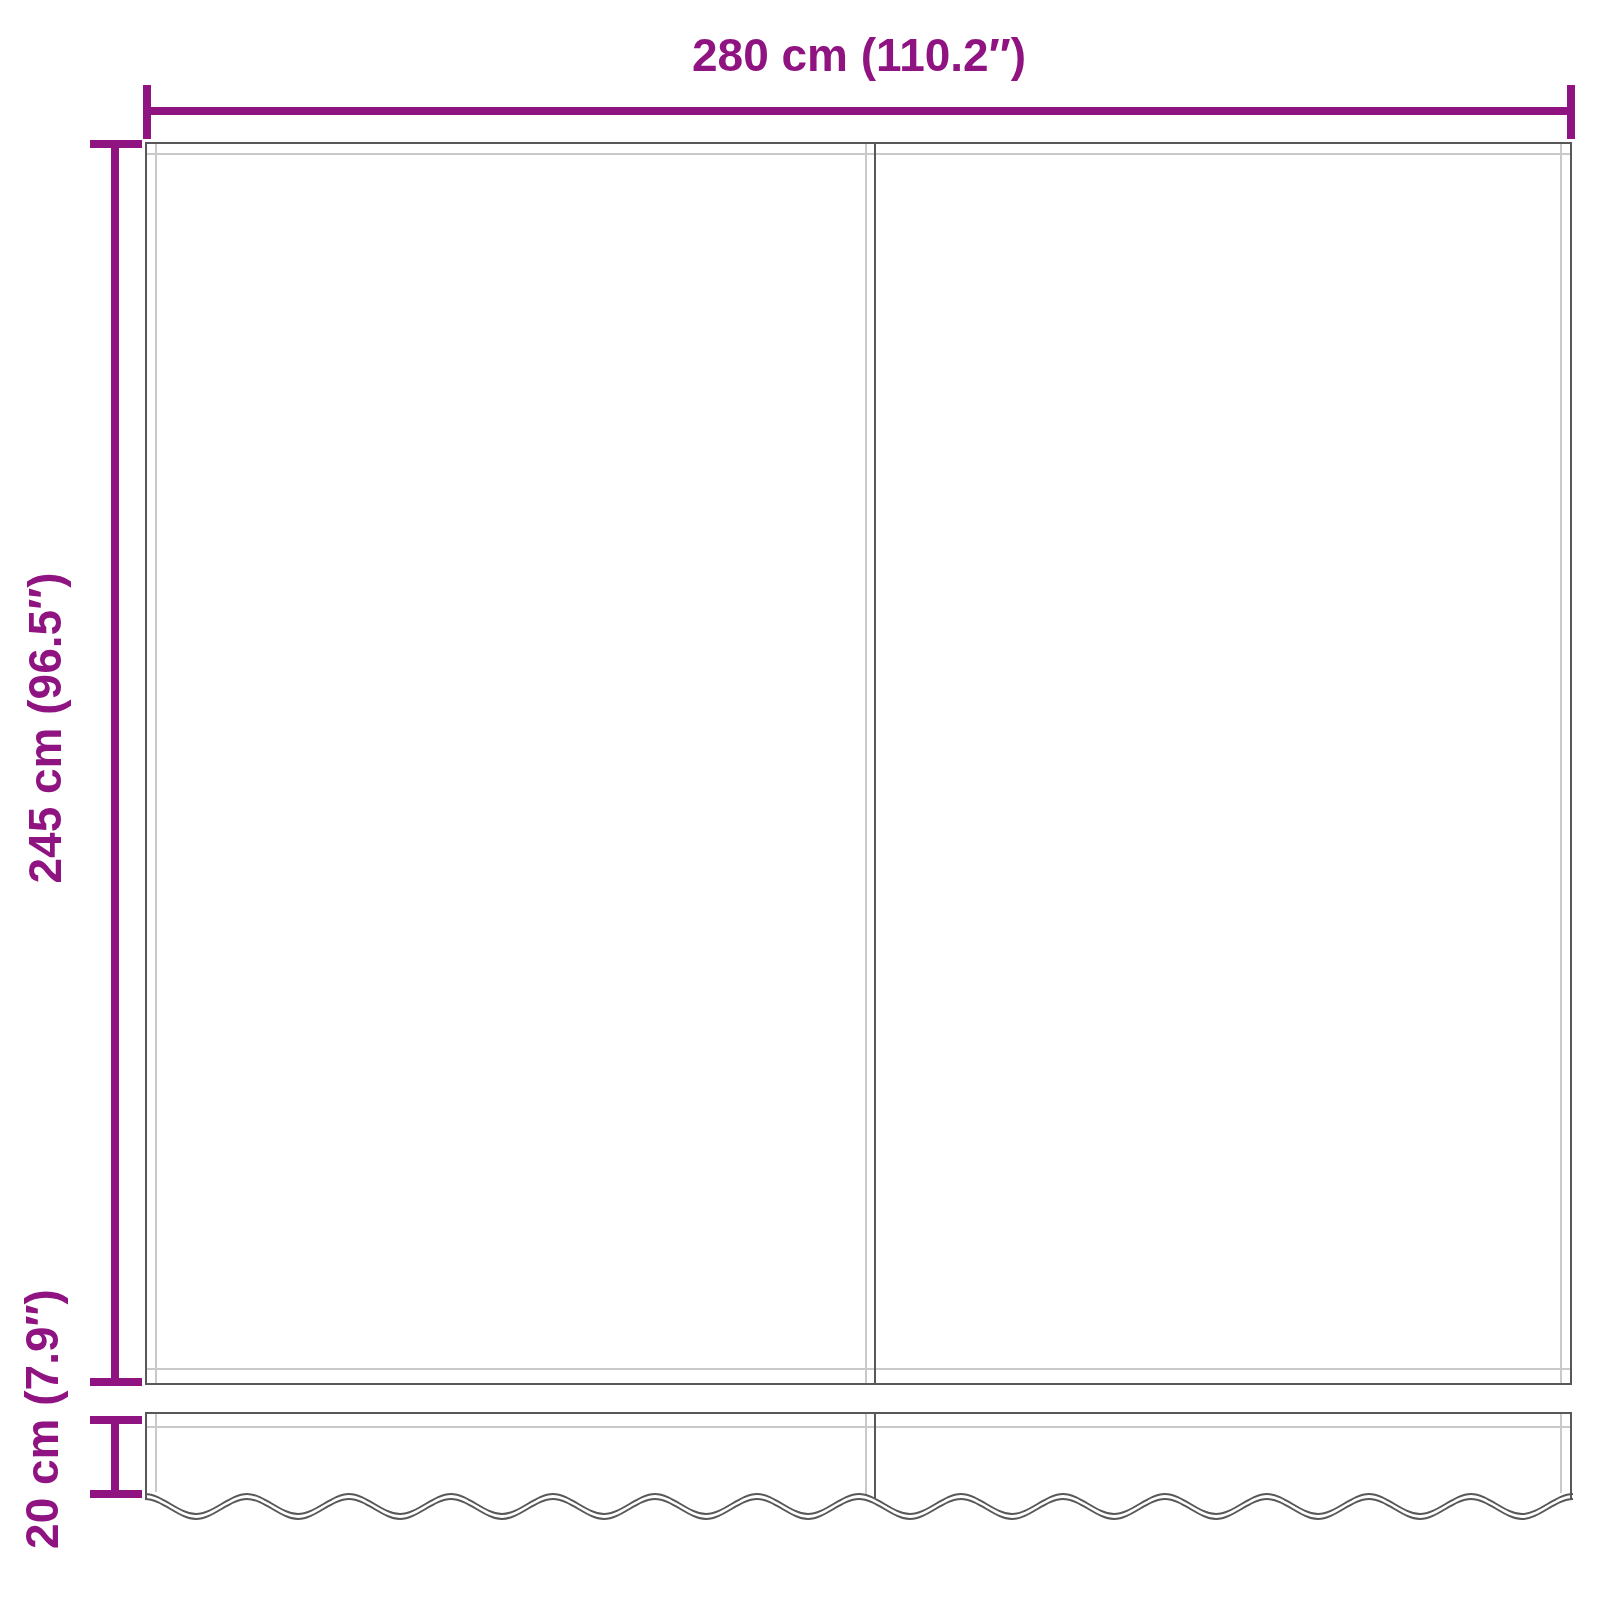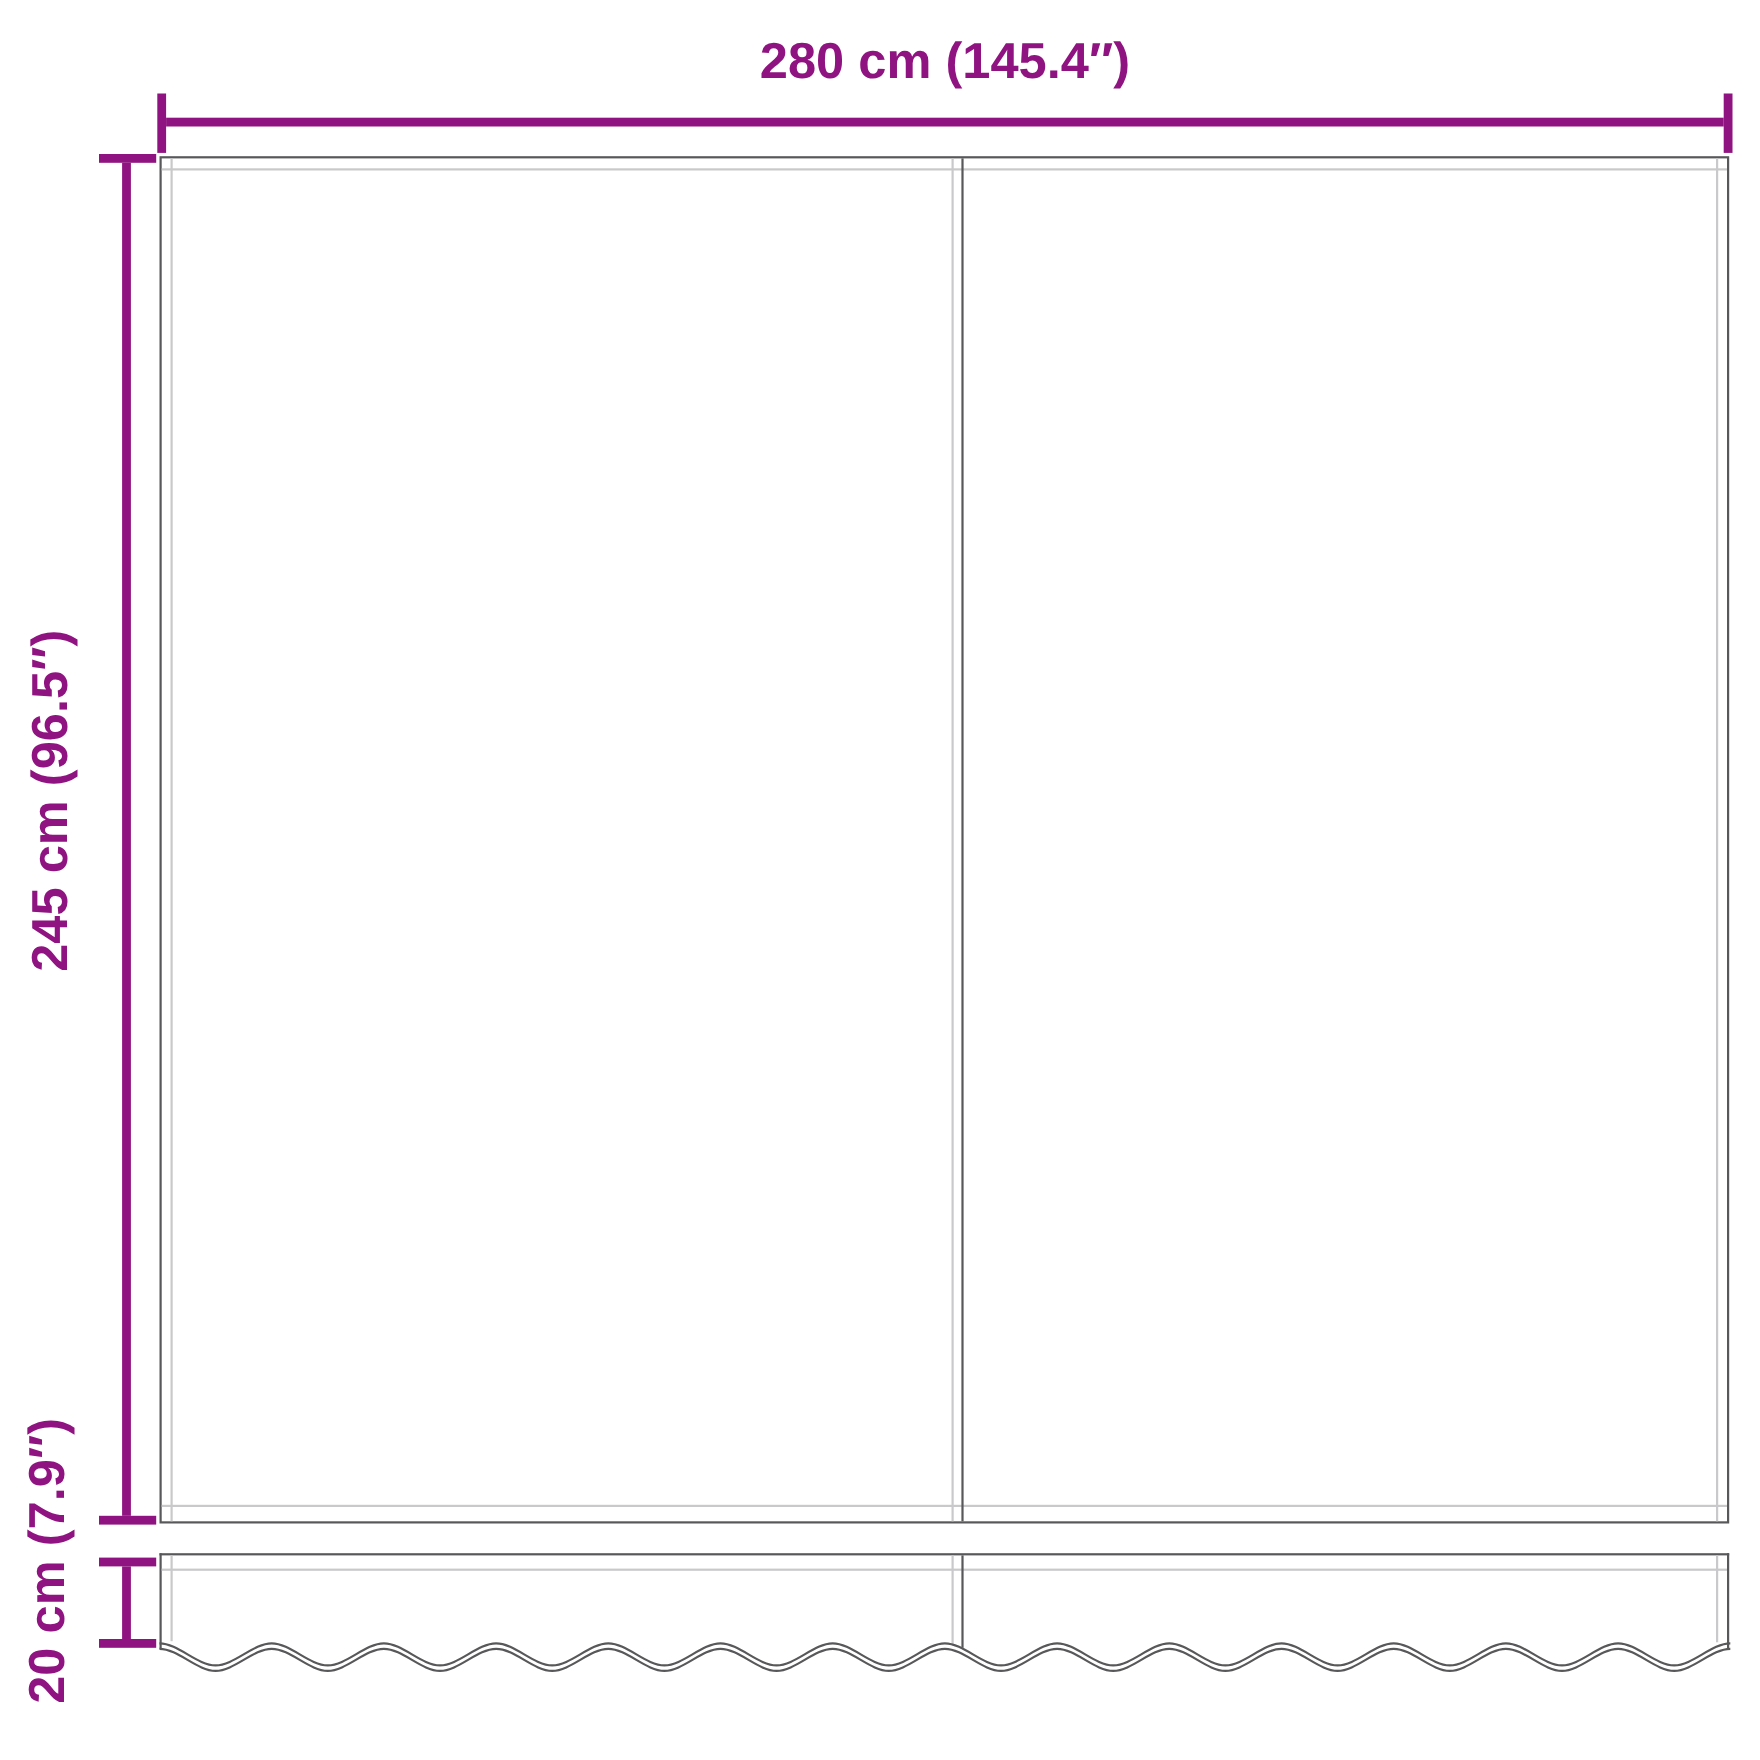--- a/index.html
+++ b/index.html
@@ -28,21 +28,21 @@
     box-sizing:border-box;background:transparent;
   }
   svg.waves{position:absolute;left:0;top:0;}
   svg.waves path{fill:none;stroke:var(--outline);stroke-width:2px;}
 </style>
 </head>
 <body>
 
 <div class="canvas">
 
-  <div class="dim-label center" style="left:143px;top:32px;width:1432px;">280 cm (145.4″)</div>
+  <div class="dim-label center" style="left:143px;top:32px;width:1432px;">280 cm (110.2″)</div>
   <div class="dim" style="left:151px;top:107px;width:1416px;height:8px;"></div>
   <div class="dim" style="left:143px;top:85px;width:8px;height:54px;"></div>
   <div class="dim" style="left:1567px;top:85px;width:8px;height:54px;"></div>
 
   <div class="dim-label rot" style="left:45px;top:728px;">245 cm (96.5″)</div>
   <div class="dim" style="left:111px;top:148px;width:8px;height:1230px;"></div>
   <div class="dim" style="left:90px;top:140px;width:52px;height:8px;"></div>
   <div class="dim" style="left:90px;top:1378px;width:52px;height:8px;"></div>
 
   <div class="dim-label rot" style="left:42px;top:1419px;">20 cm (7.9″)</div>

